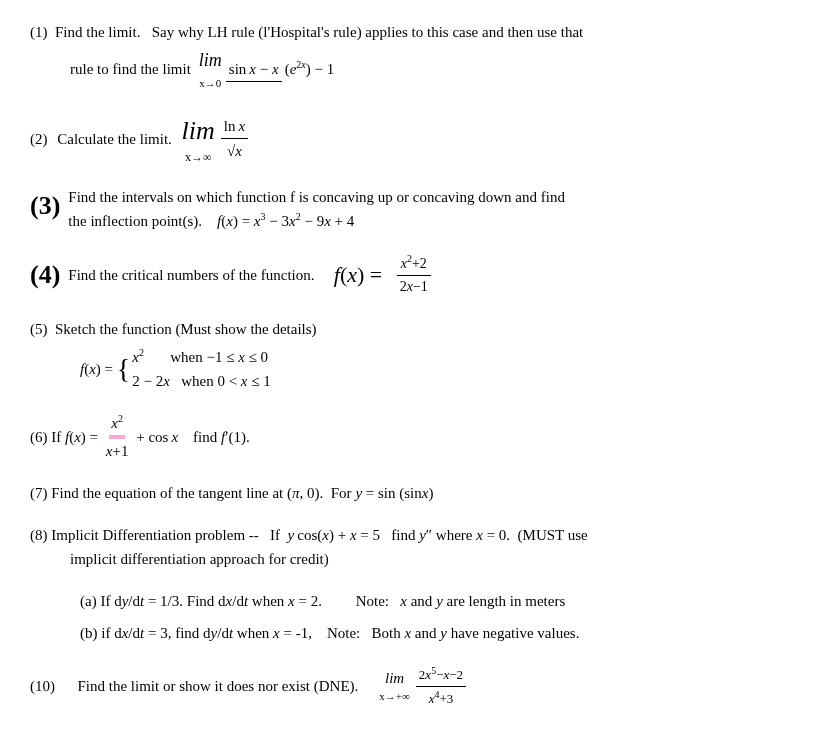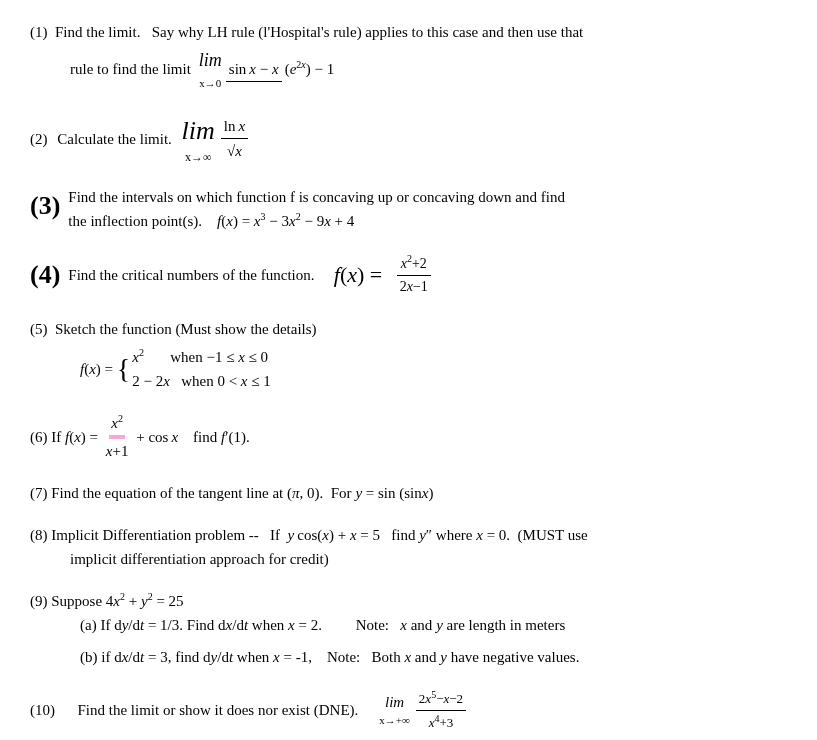--- a/index.html
+++ b/index.html
@@ -107,21 +107,20 @@
 <div class="problem">
   <span>(7) Find the equation of the tangent line at (<i>π</i>, 0).&nbsp; For <i>y</i> = sin (sin<i>x</i>)</span>
 </div>
 
 <div class="problem" style="margin-top:8px;">
   <div>(8) Implicit Differentiation problem --&nbsp;&nbsp; If&nbsp; <i>y</i> cos(<i>x</i>) + <i>x</i> = 5&nbsp;&nbsp; find <i>y</i>″ where <i>x</i> = 0.&nbsp; (MUST use</div>
   <div style="margin-left:40px;">implicit differentiation approach for credit)</div>
 </div>
 
 <div class="problem">
-  <div>(9) Suppose 4<i>x</i><sup>2</sup> + <i>y</i><sup>2</sup> = 25</div>
   <div style="margin-left:50px;">(a) If d<i>y</i>/d<i>t</i> = 1/3. Find d<i>x</i>/d<i>t</i> when <i>x</i> = 2.&nbsp;&nbsp;&nbsp;&nbsp;&nbsp;&nbsp;&nbsp;&nbsp; Note:&nbsp;&nbsp; <i>x</i> and <i>y</i> are length in meters</div>
   <div style="margin-left:50px; margin-top:8px;">(b) if d<i>x</i>/d<i>t</i> = 3, find d<i>y</i>/d<i>t</i> when <i>x</i> = -1,&nbsp;&nbsp;&nbsp; Note:&nbsp;&nbsp; Both <i>x</i> and <i>y</i> have negative values.</div>
 </div>
 
 <div class="problem" style="margin-top:8px;">
   <div style="display:flex; align-items:center; gap:6px;">
     <span>(10)&nbsp;&nbsp;&nbsp;&nbsp;&nbsp; Find the limit or show it does nor exist (DNE).&nbsp;&nbsp;&nbsp;&nbsp;</span>
     <span style="display:inline-flex; flex-direction:column; align-items:center;">
       <span style="font-style:italic; font-size:15px;">lim</span>
       <span style="font-size:11px; margin-top:-2px;">x→+∞</span>

